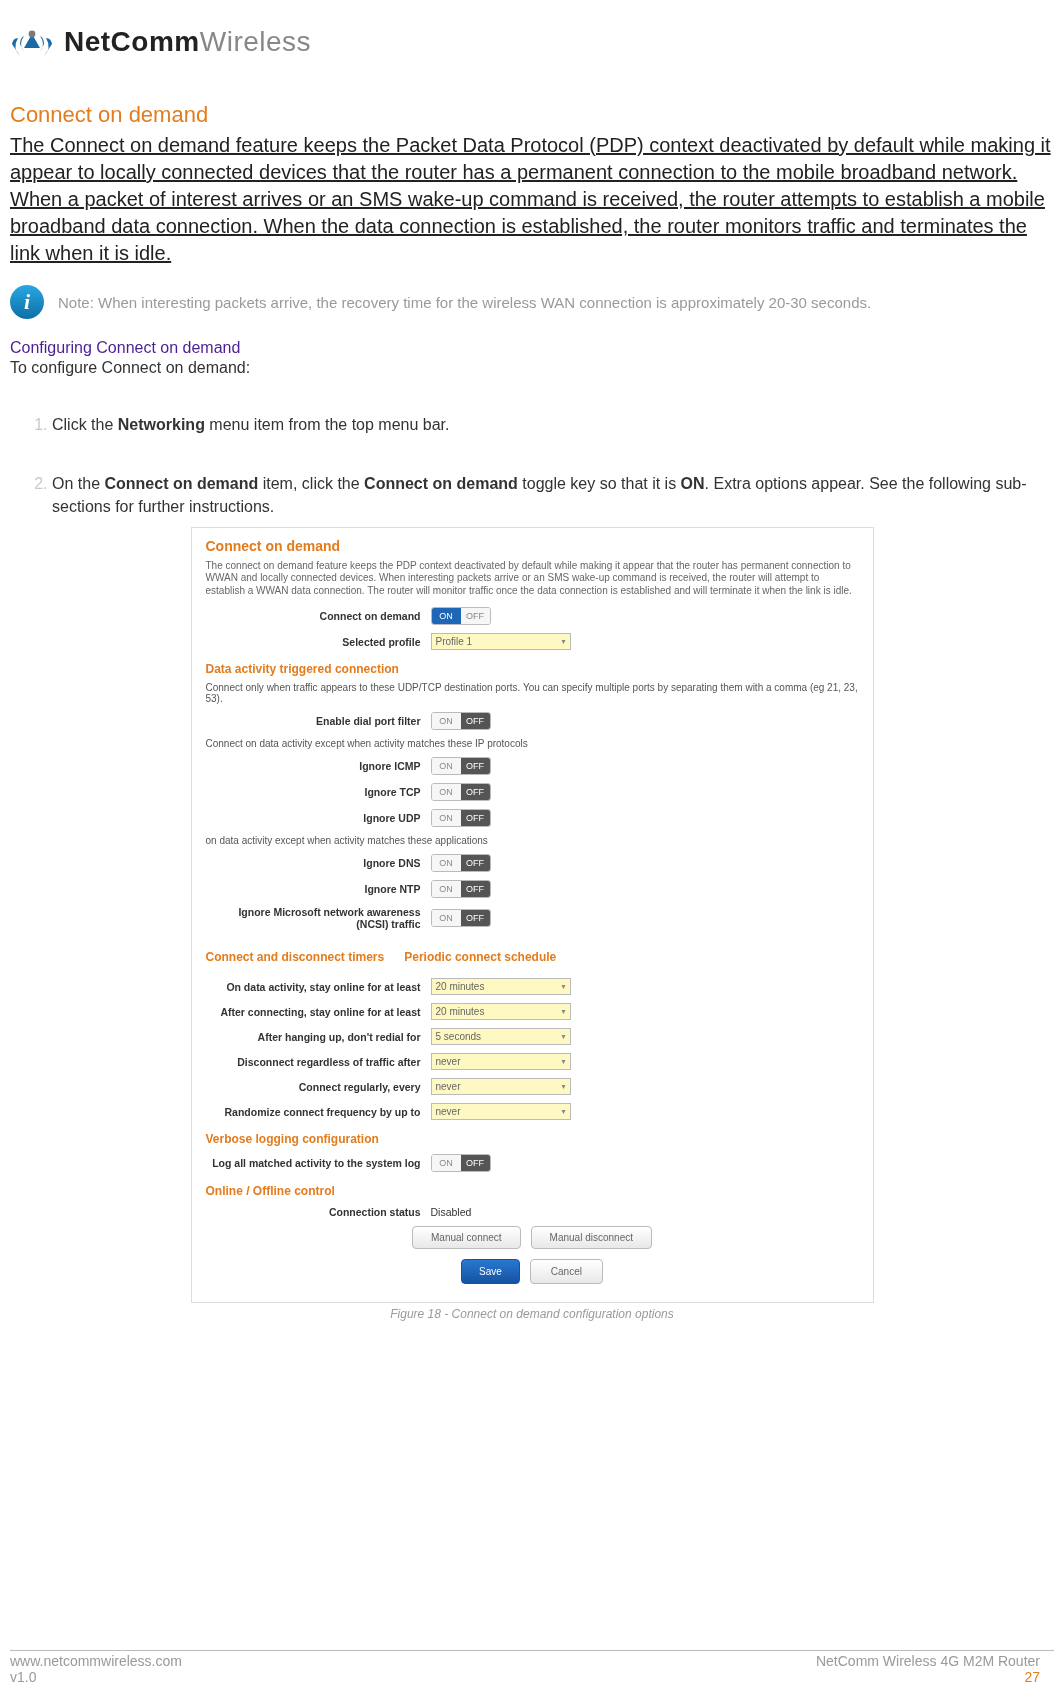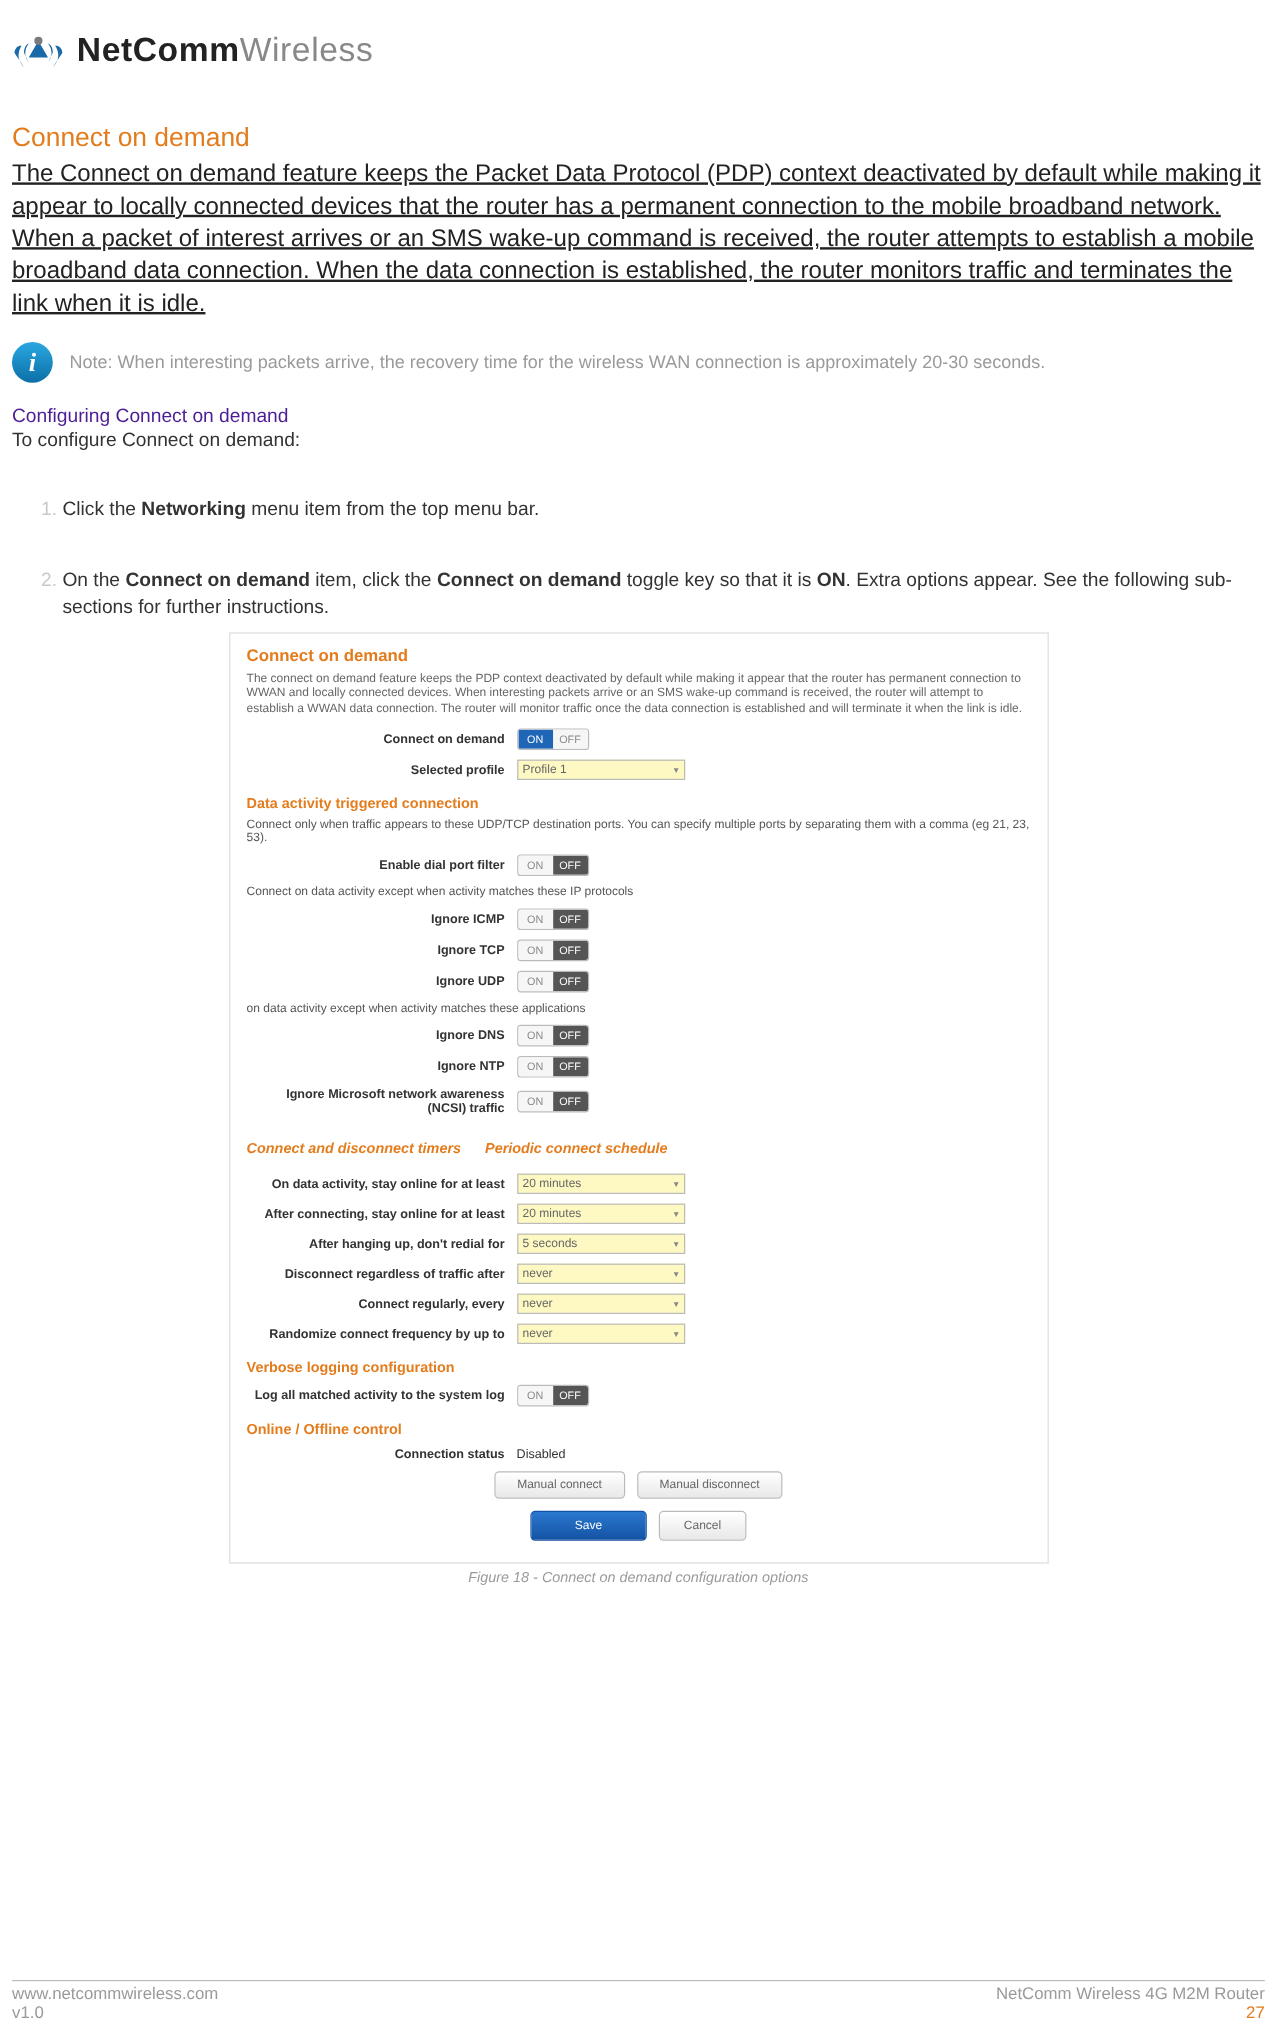--- a/index.html
+++ b/index.html
@@ -20,38 +20,38 @@
   .intro{font-size:16px;margin:0 0 10px 0;}
   ol.steps{margin:0;padding-left:42px;}
   ol.steps>li{font-size:16px;line-height:1.45;margin-bottom:8px;margin-top:36px;}
   ol.steps>li::marker{color:#c9c9c9;}
   .bold{font-weight:700;}
   .figure-wrap{display:flex;flex-direction:column;align-items:center;margin-top:6px;}
   .ss{width:653px;border:1px solid #ddd;background:#fff;font-family:Arial,Helvetica,sans-serif;font-size:11px;color:#333;padding:10px 14px 18px 14px;}
   .ss-title{color:#e37c1d;font-weight:700;font-size:14px;margin-bottom:6px;}
   .ss-desc{font-size:10px;color:#666;line-height:1.25;margin-bottom:10px;}
   .ss-sec{color:#e37c1d;font-weight:700;font-size:12px;margin:12px 0 6px 0;}
-  .ss-sec-inline{display:flex;gap:20px;font-style:italic;}
+  .ss-sec-inline{display:flex;gap:20px;}
   .row{display:flex;align-items:center;margin:8px 0;}
   .lbl{width:215px;text-align:right;font-weight:700;font-size:10.5px;padding-right:10px;line-height:1.15;}
   .toggle{display:flex;border:1px solid #bbb;border-radius:3px;overflow:hidden;font-size:9px;width:58px;}
   .toggle span{flex:1;text-align:center;padding:3px 0;}
   .t-on{background:#1f66b6;color:#fff;}
   .t-off{background:#555;color:#fff;}
   .t-in{background:#f6f6f6;color:#888;}
   .sel{border:1px solid #bbb;background:#fef9c3;font-size:10px;padding:2px 4px;width:130px;color:#666;display:flex;justify-content:space-between;align-items:center;}
   .sel .arr{font-size:8px;color:#888;}
   .mini-p{font-size:10px;color:#555;margin:6px 0;}
   .btn-row{display:flex;justify-content:center;gap:10px;margin-top:6px;}
   .btn{border:1px solid #bbb;border-radius:4px;padding:5px 18px;font-size:10px;background:linear-gradient(#fff,#e8e8e8);color:#666;}
-  .btn-save{background:linear-gradient(#2a78d0,#1453a3);color:#fff;border-color:#1453a3;padding:6px 36px;}
+  .btn-save{background:linear-gradient(#2a78d0,#1453a3);color:#fff;border-color:#1453a3;padding:6px 17px;}
   .btn-cancel{padding:6px 20px;}
   .caption{text-align:left;font-style:italic;color:#9a9a9a;font-size:12px;margin-top:4px;}
   .foot-rule{border-top:1px solid #bbb;position:absolute;left:10px;right:10px;bottom:46px;}
-  .foot{position:absolute;left:10px;right:10px;bottom:12px;display:flex;justify-content:space-between;font-size:14px;color:#9a9a9a;}
+  .foot{position:absolute;left:10px;right:24px;bottom:12px;display:flex;justify-content:space-between;font-size:14px;color:#9a9a9a;}
   .foot-right{text-align:right;}
   .foot-right .pg{color:#e37c1d;}
 </style>
 </head>
 <body>
 
 <div class="page">
   <div class="logo-wrap">
     <div class="logo-icon">
       <svg viewBox="0 0 44 40" width="44" height="40">

